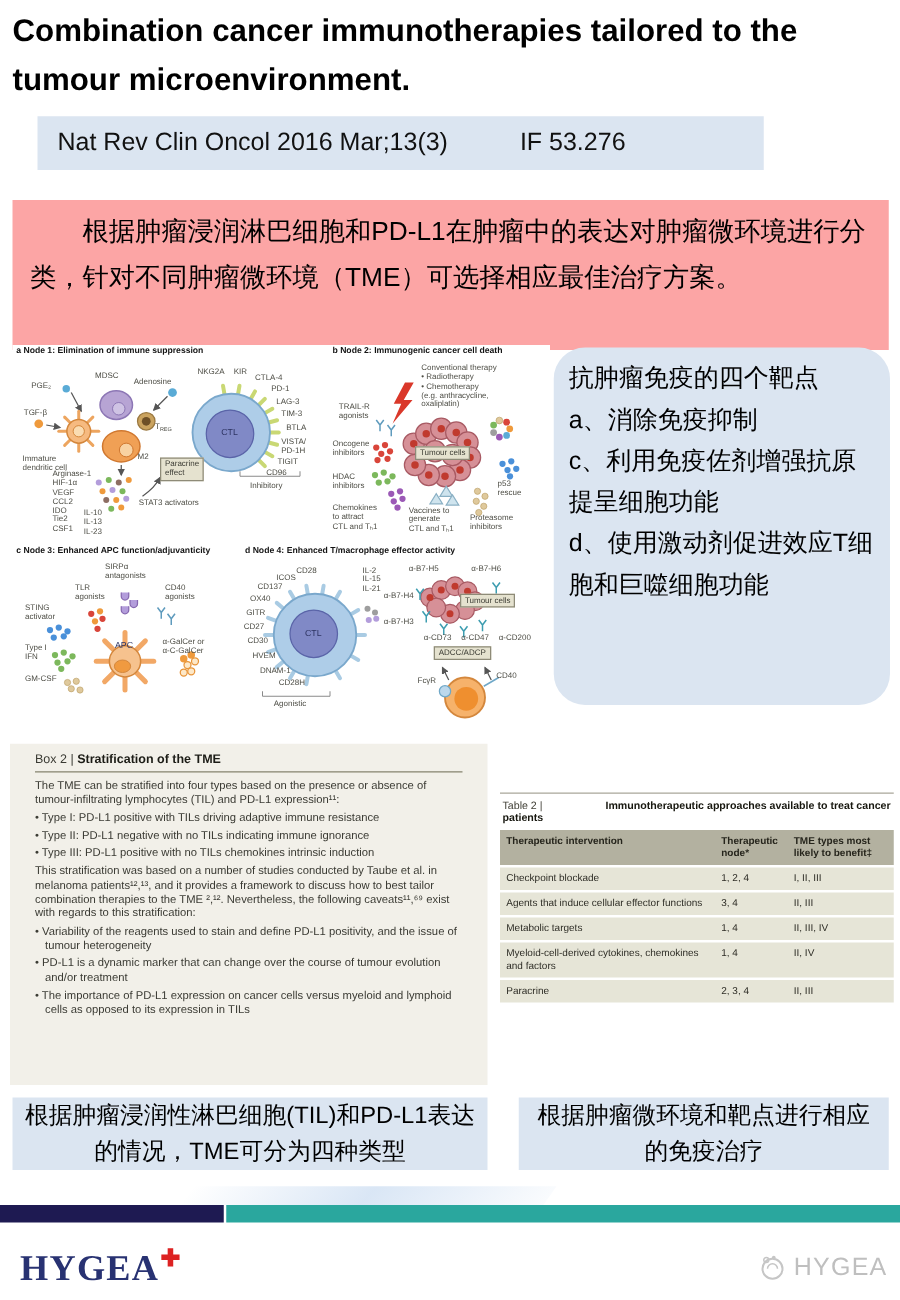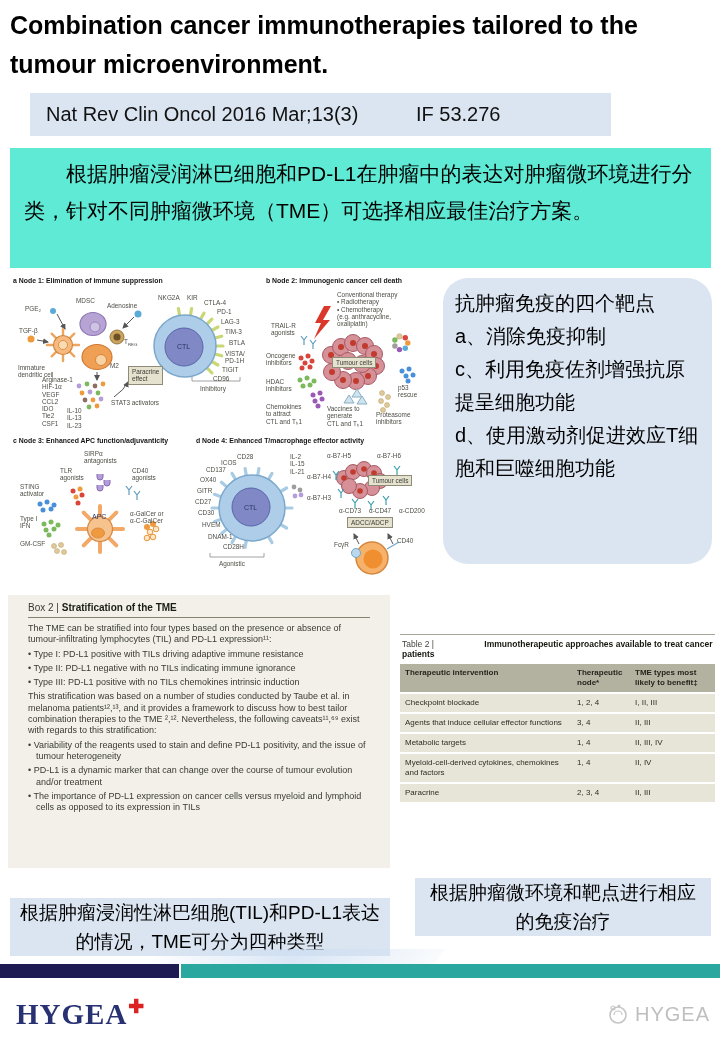--- a/index.html
+++ b/index.html
@@ -4,21 +4,21 @@
 <style>
   html,body{margin:0;padding:0;background:#fff;}
   .slide{position:relative;width:720px;height:1040px;background:#fff;overflow:hidden;
          font-family:"Liberation Sans",sans-serif;color:#000;}
   
   .title{position:absolute;left:10px;top:6px;width:704px;font-size:25px;font-weight:700;
          line-height:39px;color:#000;}
   .cite{position:absolute;left:10px;top:93px;width:581px;height:43px;background:#dbe5f1;
         font-size:20px;line-height:43px;color:#111;margin-left:20px;}
   .cite .j{margin-left:16px;} .cite .if{margin-left:52px;}
-  .summary{position:absolute;left:10px;top:148px;width:701px;height:120px;background:#5eead4;}
+  .summary{position:absolute;left:10px;top:160px;width:701px;height:120px;background:#fca5a5;}
   .summary p{margin:7px 14px;font-size:21px;line-height:37px;text-indent:2em;color:#000;}
   
   .figure{position:absolute;left:10px;top:276px;width:430px;height:316px;background:#fff;}
   .figsvg{position:absolute;left:0;top:0;z-index:1;}
   .fl{position:absolute;font-size:6.4px;line-height:1.14;color:#4d4d45;white-space:nowrap;z-index:2;}
   .ml{white-space:pre-line;}
   .ft{font-size:6.9px;font-weight:700;color:#141414;}
   .fbox{background:#e5e2cf;border:1px solid #8e8b78;padding:1px 3px;color:#3c3c34;}
   .cellt{font-size:7px;color:#2c3361;}
   .sub{font-size:4.4px;vertical-align:-1.5px;}
@@ -53,21 +53,21 @@
       font-size:8px;color:#2e2d26;}
   .t2 .t2title{font-size:8.5px;padding:4px 0 5px 2px;color:#44433a;}
   .t2 .t2title b{color:#17170f;padding-left:48px;}
   .t2row{display:grid;grid-template-columns:172px 58px 85px;margin-bottom:2px;}
   .t2row div{padding:4px 5px;line-height:1.25;}
   .t2head{background:#b3b1a0;font-weight:700;color:#26251c;}
   .t2data{background:#e6e5d7;}
   
   .cap{position:absolute;height:58px;background:#dbe5f1;display:flex;align-items:center;
        justify-content:center;text-align:center;font-size:19px;line-height:29px;color:#000;}
-  .capL{left:10px;top:898px;width:380px;} .capR{left:415px;top:878px;width:296px;}
+  .capL{left:10px;top:878px;width:380px;} .capR{left:415px;top:878px;width:296px;}
   
   .streak1{position:absolute;left:150px;top:949px;width:290px;height:15px;
            background:linear-gradient(100deg,rgba(205,222,242,.0),rgba(205,222,242,.75),rgba(205,222,242,.1));
            transform:skewX(-35deg);}
   .bar-navy{position:absolute;left:0;top:964px;width:179px;height:14px;background:#1e1a52;}
   .bar-teal{position:absolute;left:181px;top:964px;width:539px;height:14px;background:#2aa79e;}
   .logo{position:absolute;left:16px;top:995px;font-family:"Liberation Serif",serif;
         font-weight:700;font-size:29px;color:#283272;letter-spacing:1px;}
   .logo .plus{color:#dd2222;font-size:19px;vertical-align:11px;margin-left:1px;font-family:"Liberation Sans",sans-serif;}
   .wm{position:absolute;right:10px;top:1002px;display:flex;align-items:center;gap:5px;

